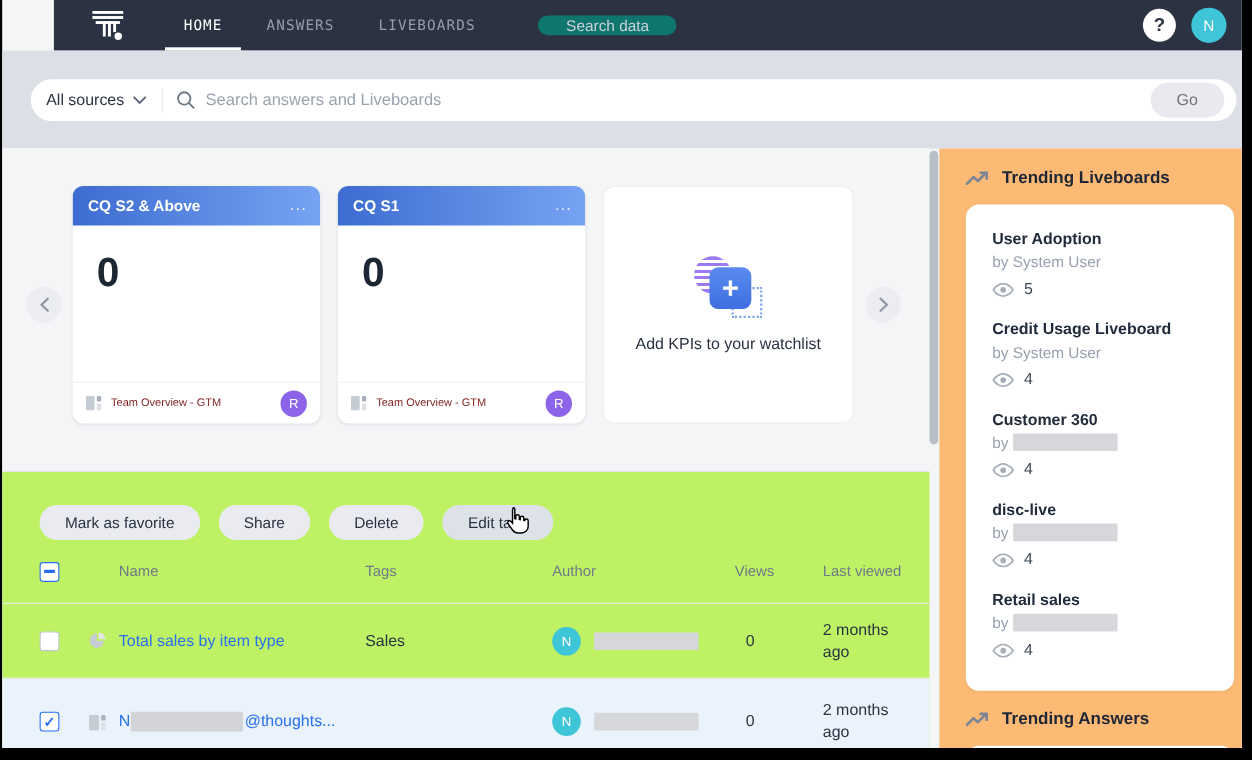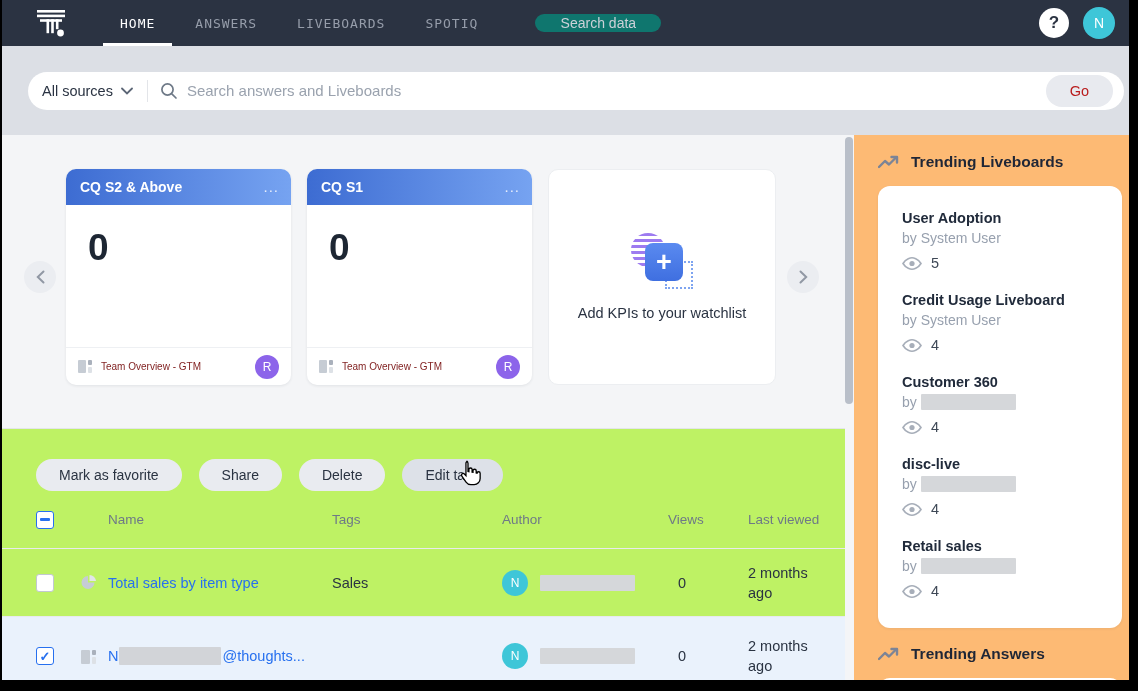--- a/index.html
+++ b/index.html
@@ -2,21 +2,21 @@
 <html><head>
 <meta charset="utf-8">
 <style>
   * { margin:0; padding:0; box-sizing:border-box; }
   html,body { width:1138px; height:691px; background:#000; overflow:hidden; }
   body { font-family:"Liberation Sans", sans-serif; }
   .screen { position:relative; width:1138px; height:691px; background:#000; }
   .app { position:absolute; left:2px; top:0; width:1127px; height:680px; background:#f4f5f7; overflow:hidden; }
 
   
-  .topnav { height:46px; background:#2b3342; display:flex; align-items:center; }
+  .topnav { height:46px; background:#2b3342; display:flex; align-items:center;margin-left:47px; }
   .logo { margin-left:26px; width:46px; height:46px; display:flex; align-items:center; justify-content:center; }
   .navitems { display:flex; align-items:stretch; height:46px; margin-left:26px; }
   .navitem { display:flex; align-items:center; padding:0 17px; margin:0 3px; color:#969daa;
              font-family:"DejaVu Sans Mono", monospace; font-size:13px; letter-spacing:1px; cursor:pointer;
              border-bottom:3px solid transparent; border-top:3px solid transparent; }
   .navitem.active { color:#ffffff; border-bottom-color:#ffffff; }
   .nav-search-pill { margin-left:37px; background:#0f766e; color:#ccd1d8; font-size:14px;
              border:none; border-radius:16px; padding:1px 0; width:126px; text-align:center; cursor:pointer; }
   .nav-right { margin-left:auto; display:flex; align-items:center; gap:14px; margin-right:14px; }
   .help-circle { width:30px; height:30px; border-radius:50%; background:#ffffff; color:#2b3342;
@@ -28,21 +28,21 @@
   .search-band { height:89px; background:#dcdfe5; display:flex; align-items:center; }
   .search-bar { margin-left:26px; width:1096px; height:38px; background:#fff; border-radius:19px;
              display:flex; align-items:center; }
   .source-selector { display:flex; align-items:center; gap:8px; padding:0 14px 0 14px; cursor:pointer; }
   .source-selector span { font-size:14.5px; color:#2a3342; }
   .search-divider { width:1px; height:22px; background:#e3e5e9; }
   .search-input-wrap { display:flex; align-items:center; gap:9px; flex:1; padding-left:12px; }
   .search-input { border:none; outline:none; flex:1; font-size:15px; color:#2a3342; font-family:"Liberation Sans",sans-serif; }
   .search-input::placeholder { color:#9aa2ae; }
   .go-btn { margin-right:11px; background:#e8eaef; border:none; border-radius:16px; padding:8px 24px;
-             font-size:14.5px; color:#b91c1c; cursor:pointer; }
+             font-size:14.5px; color:#737373; cursor:pointer; }
 
   
   .body-row { display:flex; height:545px; }
   .main { width:843px; position:relative; }
   .carousel-section { height:294px; background:#f4f5f7; border-bottom:1px solid #e3e5e9; position:relative; }
   .cards-row { position:absolute; left:64px; top:34px; display:flex; gap:16px; }
   .kpi-card { width:225px; height:216px; background:#fff; border-radius:10px; box-shadow:0 1px 3px rgba(30,40,60,.09);
              overflow:hidden; display:flex; flex-direction:column; }
   .kpi-head { height:36px; background:linear-gradient(90deg,#3d6cd2,#76a3f1); color:#fff; display:flex;
              align-items:center; justify-content:space-between; padding:0 12px 0 14px; }
@@ -131,21 +131,20 @@
           <rect x="20.2" y="16.2" width="2.6" height="14"></rect>
           <rect x="24.9" y="16.2" width="2.6" height="10"></rect>
           <circle cx="29.5" cy="30" r="3.4"></circle>
         </g>
       </svg>
     </div>
     <div class="navitems">
       <div class="navitem active">HOME</div>
       <div class="navitem">ANSWERS</div>
       <div class="navitem">LIVEBOARDS</div>
-      <div class="navitem">SPOTIQ</div>
     </div>
     <button class="nav-search-pill">Search data</button>
     <div class="nav-right">
       <div class="help-circle">?</div>
       <div class="user-avatar">N</div>
     </div>
   </div>
 
   <div class="search-band">
     <div class="search-bar">

